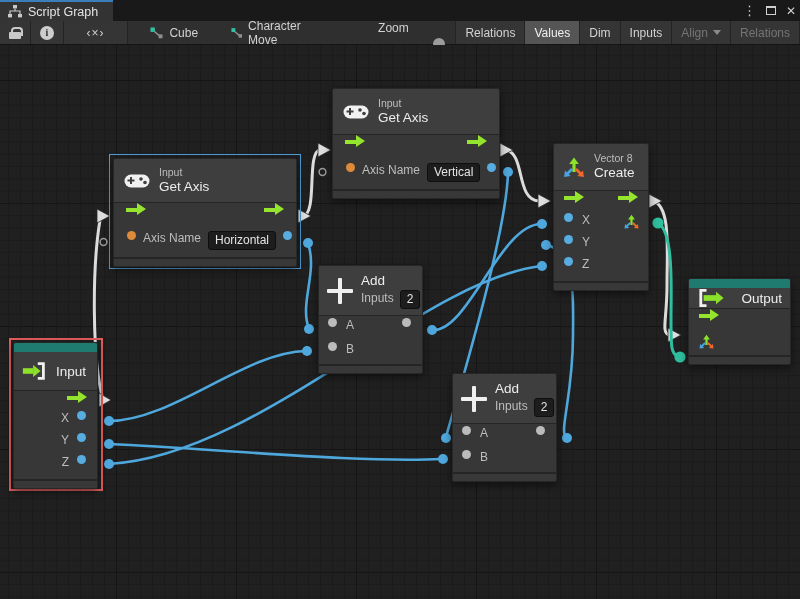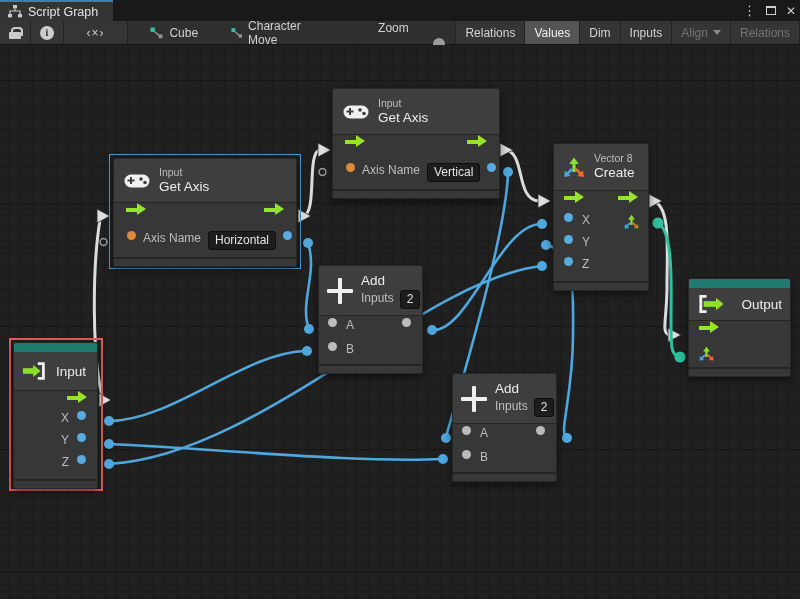--- a/index.html
+++ b/index.html
@@ -367,21 +367,21 @@
     </div>
     <div class="row" style="height:22px;padding:0 8px 0 10px;gap:9px;">
       <span class="pdot blue"></span>
       <span class="plabel">Z</span>
     </div>
     <div class="nfoot" style="margin-top:2px;"></div>
   </div>
 
   <div class="node" style="left:688px;top:278px;width:103px;">
     <div class="teal-strip"></div>
-    <div class="nhead" style="height:33px;gap:16px;padding:0 8px;">
+    <div class="nhead" style="height:21px;gap:16px;padding:0 8px;">
       <svg width="30" height="20" viewBox="0 0 30 20">
         <path d="M10 2 H4 V18 H10" stroke="#f0f0f0" stroke-width="3" fill="none"></path>
         <rect x="7" y="7" width="13" height="6" fill="#8ce22a"></rect>
         <path d="M20 3.5 L28 10 L20 16.5 Z" fill="#8ce22a"></path>
       </svg>
       <span class="title">Output</span>
     </div>
     <div class="row" style="height:24px;padding:0 10px;">
       <span class="flow-arrow"></span>
     </div>

